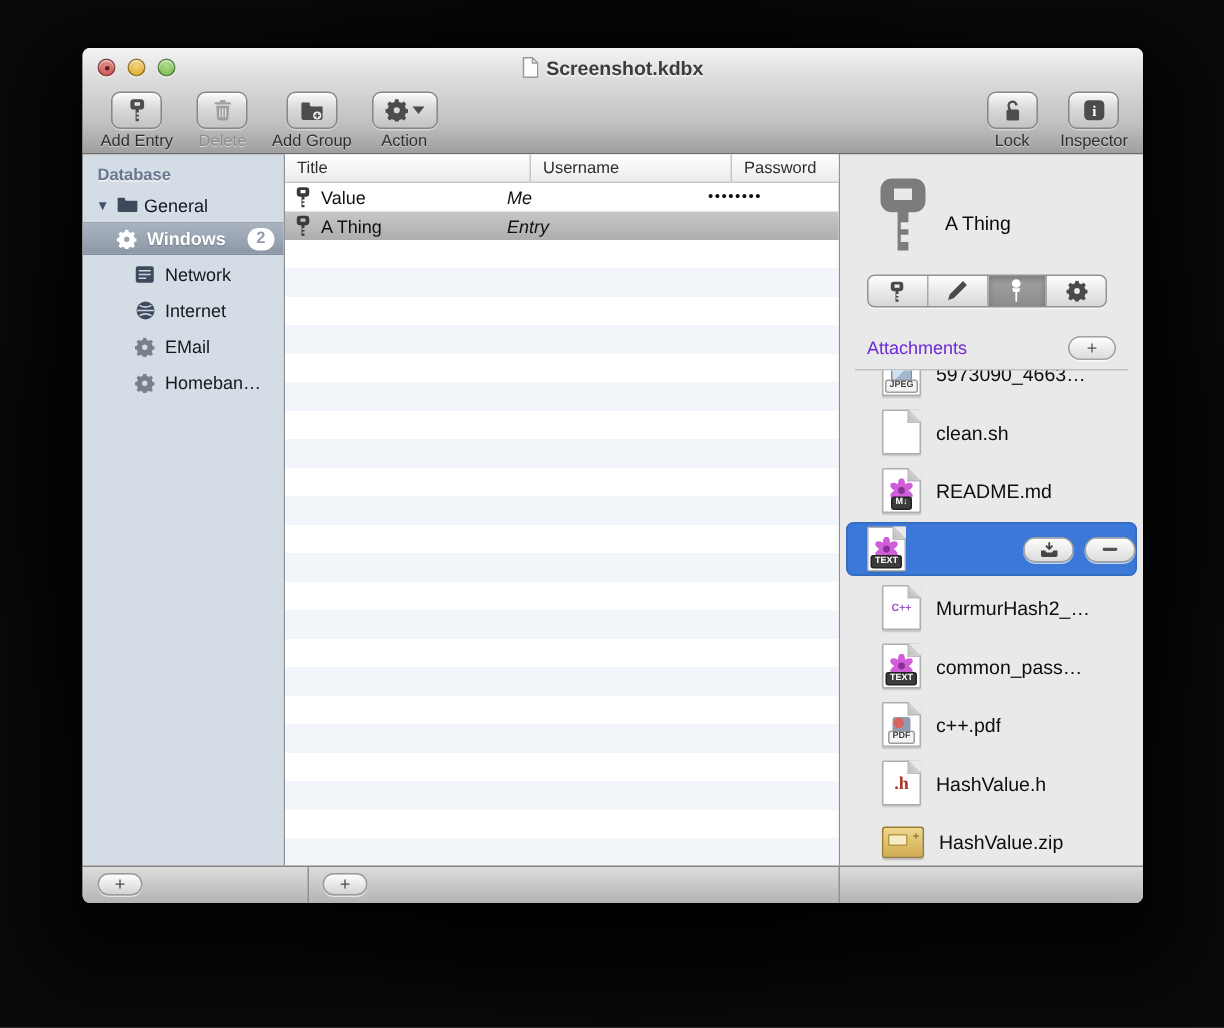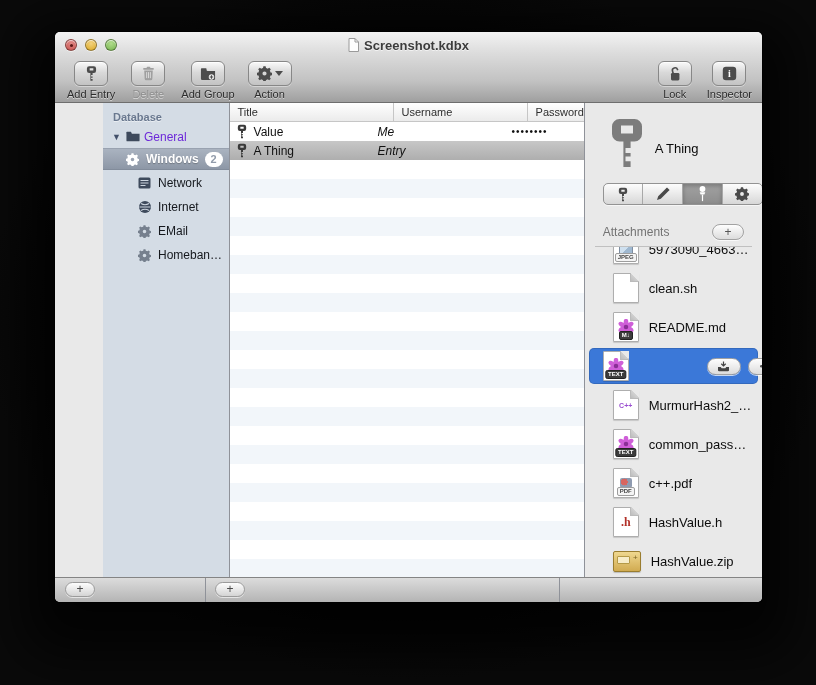--- a/index.html
+++ b/index.html
@@ -46,26 +46,26 @@
   .tb-label { margin-top:2px; font-size:11px; color:#2d2d2d; text-shadow:0 1px 0 rgba(255,255,255,.55); }
   .tb-label.disabled { color:#8e8e8e; }
   .caret-down { width:0; height:0; border-left:4px solid transparent; border-right:4px solid transparent;
                 border-top:5px solid #4c4c4c; }
 
   
   .content { position:absolute; left:0; top:71px; right:0; bottom:25px; display:flex; }
   .vdivider { width:1px; background:#8f9299; }
 
   
-  .sidebar { width:134px; background:#d4dce5; position:relative; font-size:12px; color:#1d1d1d;margin-left:48px; }
+  .sidebar { width:134px; background:#d4dce5; position:relative; font-size:12px; color:#1d1d1d; }
   .sb-header { margin:8px 0 3px 10px; font-size:11px; font-weight:bold; color:#69788f;
                text-shadow:0 1px 0 rgba(255,255,255,.5); }
   .sb-root { display:flex; align-items:center; gap:4px; padding-left:9px; height:21px; }
   .sb-disclosure { font-size:9px; color:#42506a; width:9px; }
-  .sb-root-label { font-size:12px; color:#6d28d9; }
+  .sb-root-label { font-size:12px; color:#0f172a; }
   .sb-item { display:flex; align-items:center; gap:6px; padding-left:34px; height:24px; color:#15181d; }
   .sb-item.selected { height:22px; padding-left:22px; margin:1px 0;
       background:linear-gradient(to bottom,#aab3c0,#8d97a6);
       border-top:1px solid #99a2b0; border-bottom:1px solid #828c9b;
       color:#fff; font-weight:bold; text-shadow:0 1px 1px rgba(0,0,0,.25); }
   .sb-icon { width:15px; height:15px; display:flex; align-items:center; justify-content:center; }
   .badge { margin-left:auto; margin-right:6px; background:#fff; color:#929cab; font-size:11px;
            font-weight:bold; border-radius:9px; padding:0 6px; line-height:15px; text-shadow:none; }
 
   
@@ -91,21 +91,21 @@
   .segmented { position:absolute; left:18px; top:80px; width:160px; height:22px;
                display:flex; border:1px solid #939393; border-radius:5px; overflow:hidden;
                background:linear-gradient(to bottom,#fdfdfd,#d7d7d7); box-shadow:0 1px 0 rgba(255,255,255,.6); }
   .seg { flex:1; display:flex; align-items:center; justify-content:center; color:#4a4a4a;
          border-right:1px solid #a8a8a8; }
   .seg:last-child { border-right:none; }
   .seg.selected { background:linear-gradient(to bottom,#a2a2a2,#8d8d8d); color:#fff;
                   box-shadow:inset 0 2px 4px rgba(0,0,0,.25); }
   .attach-head { position:absolute; left:18px; right:18px; top:119px; height:20px;
                  display:flex; align-items:center; }
-  .attach-label { font-size:12px; color:#737373; }
+  .attach-label { font-size:12px; color:#6d28d9; }
   .pill-btn { margin-left:auto; width:32px; height:16px; border-radius:9px; border:1px solid #a2a2a2;
               background:linear-gradient(to bottom,#fefefe,#dcdcdc); color:#555;
               display:flex; align-items:center; justify-content:center; font-size:12px; line-height:1;
               box-shadow:0 1px 0 rgba(255,255,255,.7); }
   .attach-sep { position:absolute; left:10px; right:10px; top:143px; height:1px; background:#c0c0c0; }
   .attach-list { position:absolute; left:0; right:0; top:144px; bottom:0; overflow:hidden; }
   .attach-scroll { margin-top:-16px; }
   .att-row { height:36px; margin:0 4px 3px 4px; display:flex; align-items:center; padding-left:24px;
              gap:10px; font-size:13px; color:#0d0d0d; border-radius:5px; position:relative; }
   .att-row.selected { background:#3b78d8; color:#fff; padding-left:14px;

